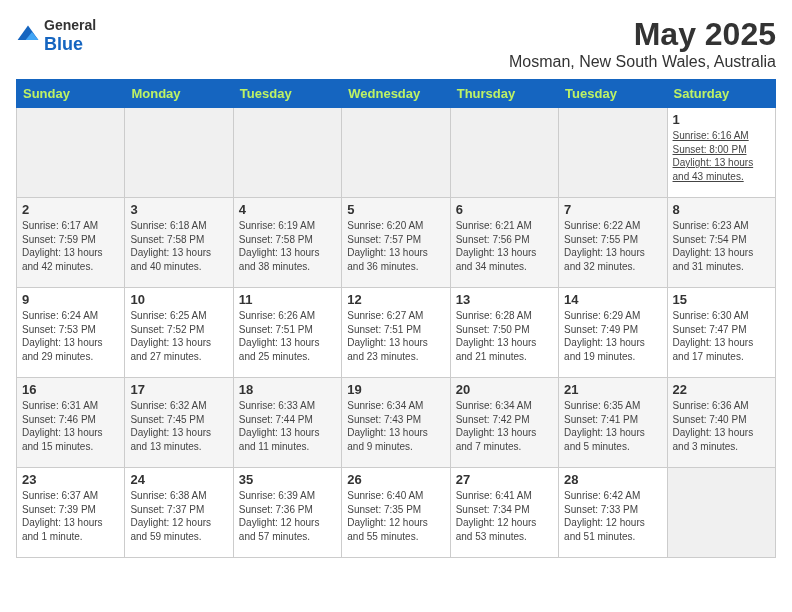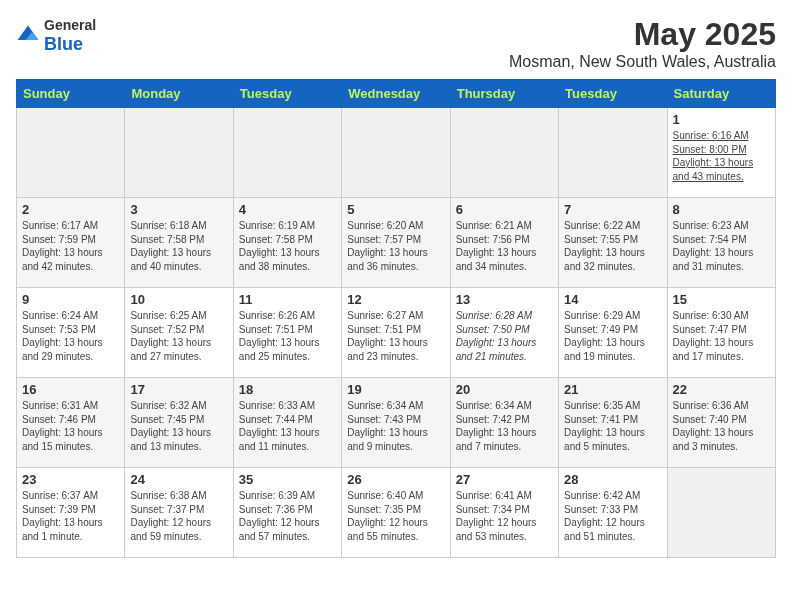--- a/index.html
+++ b/index.html
@@ -216,21 +216,21 @@
         </td>
         <td>
           <span class="day-num">12</span>
           <div class="cell-info" style="white-space: pre-line;">Sunrise: 6:27 AM
 Sunset: 7:51 PM
 Daylight: 13 hours
 and 23 minutes.</div>
         </td>
         <td>
           <span class="day-num">13</span>
-          <div class="cell-info" style="white-space: pre-line; font-style: italic;">Sunrise: 6:28 AM
+          <div class="cell-info" style="white-space: pre-line;">Sunrise: 6:28 AM
 Sunset: 7:50 PM
 Daylight: 13 hours
 and 21 minutes.</div>
         </td>
         <td>
           <span class="day-num">14</span>
           <div class="cell-info" style="white-space: pre-line;">Sunrise: 6:29 AM
 Sunset: 7:49 PM
 Daylight: 13 hours
 and 19 minutes.</div>

